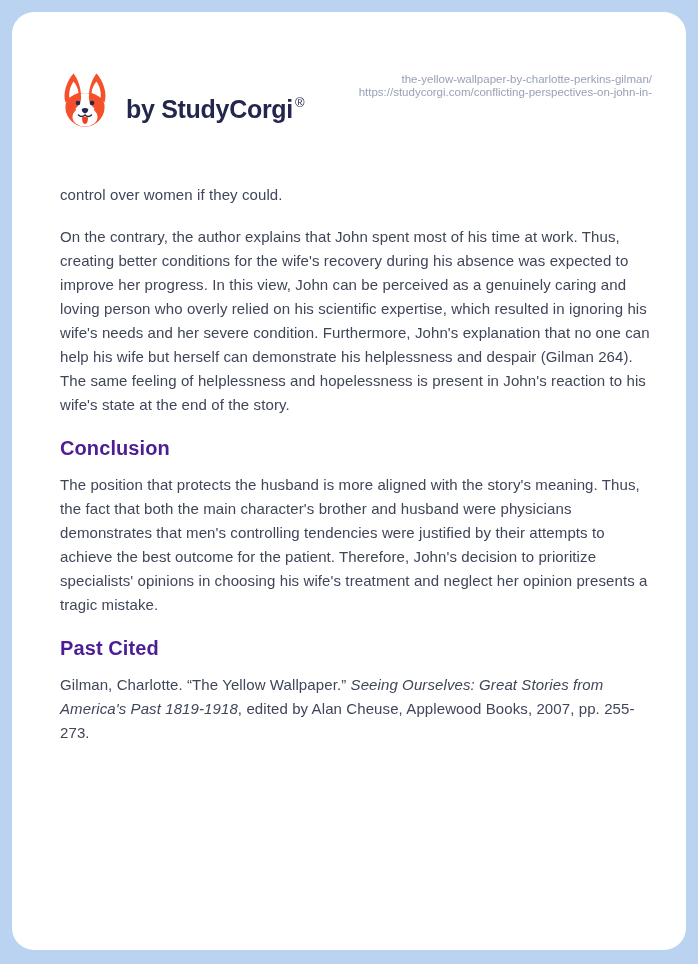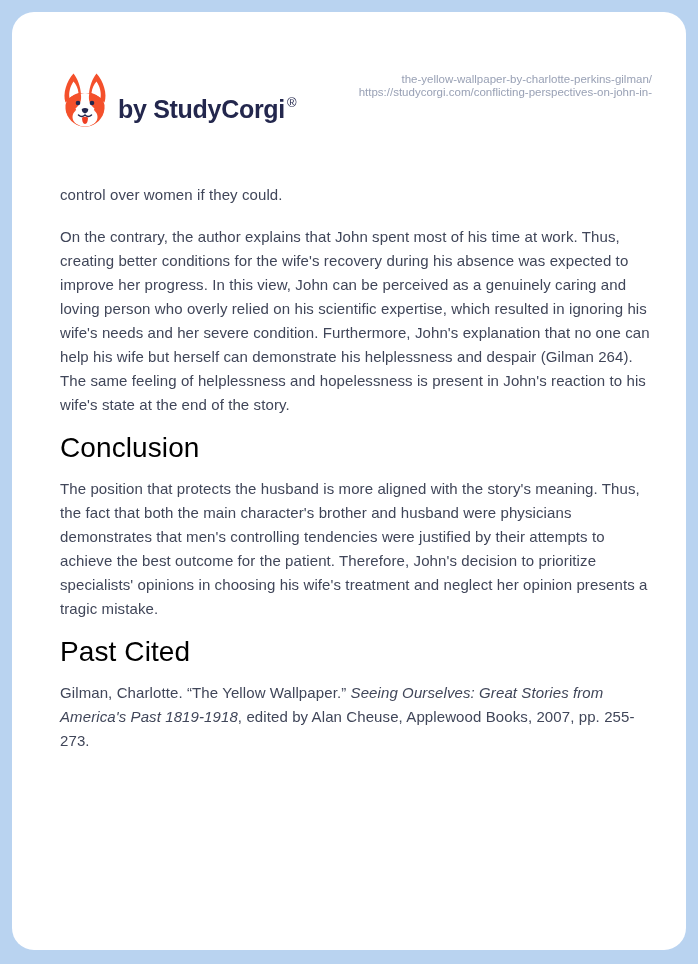--- a/index.html
+++ b/index.html
@@ -24,21 +24,21 @@
   }
   
   .header {
     display: flex;
     justify-content: space-between;
     align-items: flex-start;
   }
   .brand {
     display: flex;
     align-items: flex-end;
-    gap: 8px;
+    gap: 16px;
     cursor: pointer;
   }
   .corgi-icon svg {
     display: block;
     width: 50px;
     height: 57px;
   }
   .brand-text {
     font-size: 25px;
     font-weight: 700;
@@ -73,26 +73,26 @@
     cursor: pointer;
   }
   
   .article {
     margin-top: 54px;
     color: #404659;
     font-size: 15px;
     line-height: 24px;
     letter-spacing: 0.1px;
   }
-  .article p { margin: 16px 0 18px 0; }
+  .article p { margin: 8px 0 18px 0; }
   .article h2 {
-    font-size: 28px;
+    font-size: 20px;
     line-height: 26px;
-    font-weight: 400;
-    color: #000000;
+    font-weight: 700;
+    color: #4c1d95;
     margin: 18px 0 12px 0;
     letter-spacing: 0.1px;
   }
   .citation { margin: 0; }
   .citation .italic { font-style: italic; }
 </style>
 </head>
 <body>
 
 <div class="card">

